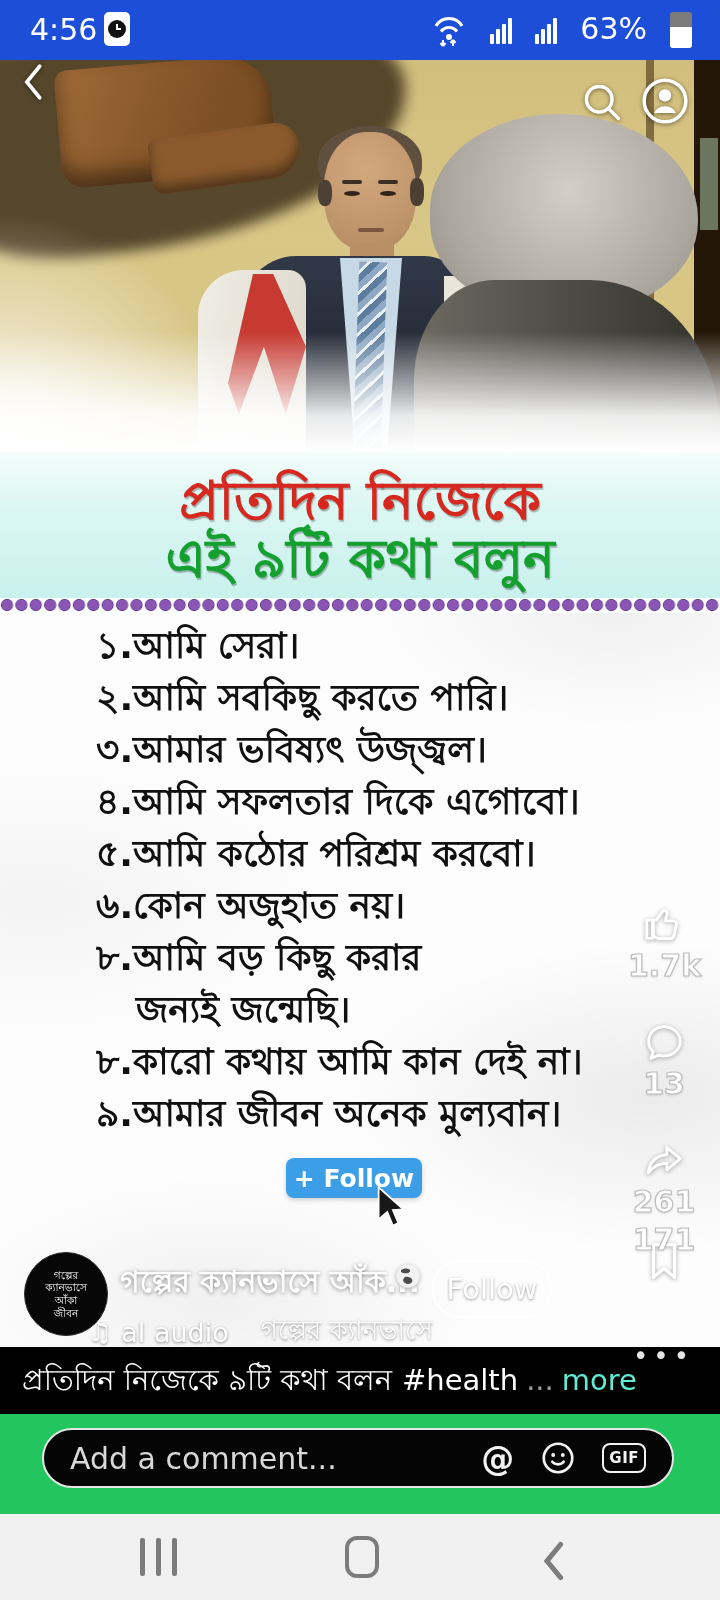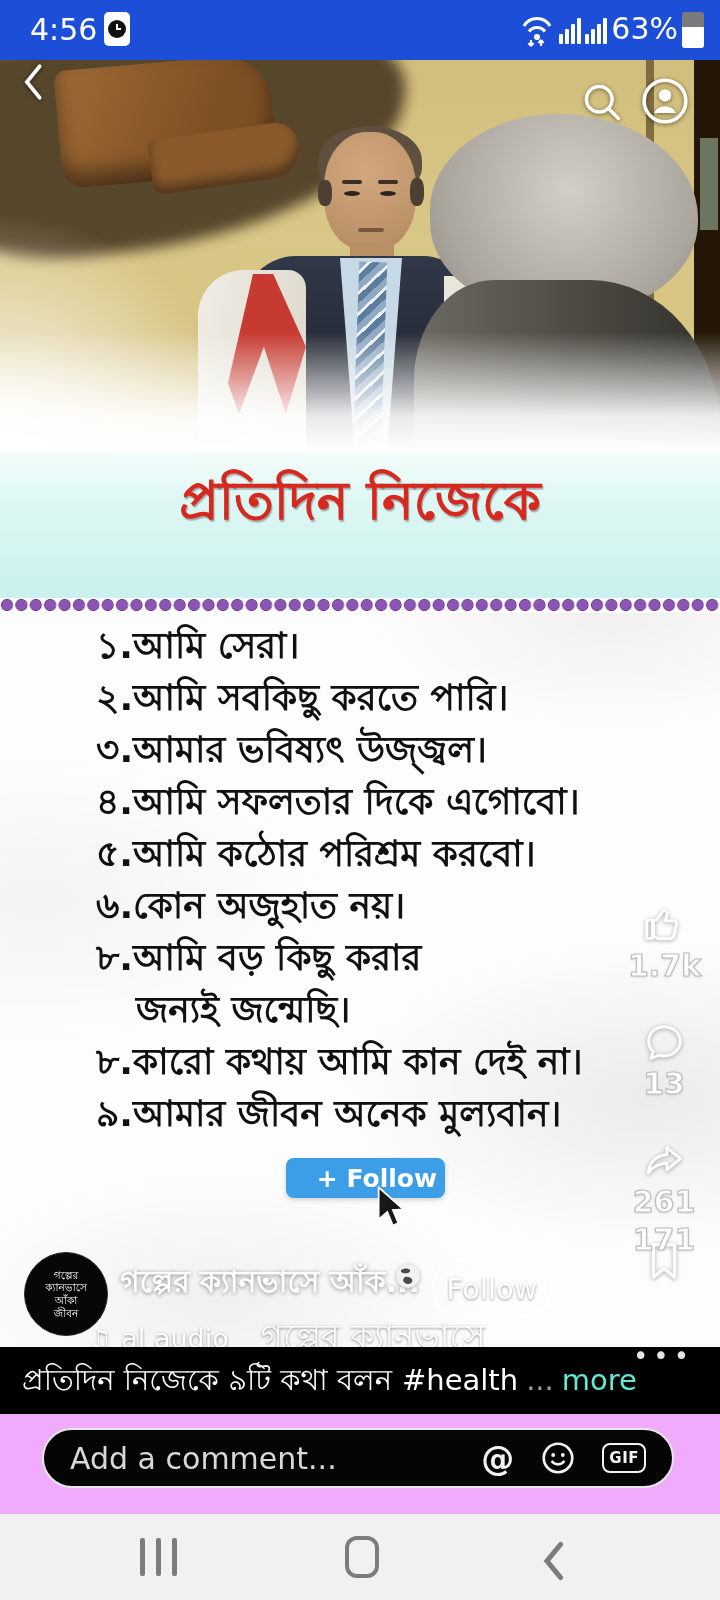--- a/index.html
+++ b/index.html
@@ -6,21 +6,21 @@
   .screen{position:relative;width:720px;height:1600px;overflow:hidden;background:#000;
           font-family:"DejaVu Sans",sans-serif;}
 
   
   .status-bar{position:absolute;top:0;left:0;width:720px;height:60px;background:#1d4ed8;color:#fff;}
   .sb-time{position:absolute;left:30px;top:12px;font-size:30px;font-weight:400;}
   .sb-rec{position:absolute;left:104px;top:12px;width:26px;height:34px;background:#fff;border-radius:5px;}
   .sb-rec .dot{position:absolute;left:4px;top:8px;width:18px;height:18px;background:#111;border-radius:50%;}
   .sb-rec .hand{position:absolute;left:12px;top:12px;width:2px;height:6px;background:#fff;}
   .sb-rec .hand2{position:absolute;left:12px;top:16px;width:5px;height:2px;background:#fff;}
-  .sb-right{position:absolute;right:16px;top:10px;display:flex;align-items:flex-end;gap:4px;height:38px;}
+  .sb-right{position:absolute;right:28px;top:10px;display:flex;align-items:flex-end;gap:23px;height:38px;}
   .sig{display:flex;align-items:flex-end;gap:2px;padding-bottom:4px;}
   .sig i{display:block;width:4px;background:#fff;border-radius:1px;}
   .sb-pct{font-size:30px;color:#fff;line-height:38px;}
   .sb-batt{width:22px;height:36px;border-radius:3px;overflow:hidden;background:#7b7b7b;position:relative;}
   .sb-batt .fill{position:absolute;bottom:0;left:0;width:100%;height:58%;background:#fff;}
 
   
   .video{position:absolute;top:60px;left:0;width:720px;height:392px;overflow:hidden;
          background:linear-gradient(180deg,#d2be7c,#d9c787 45%,#d4c17e);}
   .shadow-blob{position:absolute;left:-60px;top:-30px;width:470px;height:215px;background:#3b2c19;opacity:.82;
@@ -83,21 +83,21 @@
       text-shadow:1px 2px 1px rgba(50,50,50,.35);}
   .dots-row{position:absolute;top:598px;left:0;width:720px;height:15px;
       background-image:radial-gradient(circle at 7px 7px,#8a55b5 5px,#5f3a87 5.6px,transparent 6.4px);
       background-size:14.4px 15px;background-repeat:repeat-x;background-color:#fdfdfd;}
   .aff-list{position:absolute;top:620px;left:96px;width:560px;}
   .aff-item{height:52px;line-height:52px;font-size:36px;font-weight:600;color:#101010;white-space:nowrap;}
   .aff-item.indent{padding-left:40px;}
 
   .follow-blue{position:absolute;left:286px;top:1158px;width:136px;height:40px;background:#3d9ee8;
       border-radius:8px;color:#fff;font-size:25px;font-weight:700;display:flex;align-items:center;
-      justify-content:center;box-shadow:0 2px 5px rgba(0,0,0,.18);padding-left:23px;}
+      justify-content:center;box-shadow:0 2px 5px rgba(0,0,0,.18);}
   .cursor{position:absolute;left:374px;top:1186px;}
 
   
   .rail-ic{position:absolute;right:20px;width:72px;display:flex;justify-content:center;
       filter:drop-shadow(0 1px 2px rgba(0,0,0,.35));}
   .rail-ct{position:absolute;right:20px;width:72px;text-align:center;font-size:30px;font-weight:700;
       color:#fff;-webkit-text-stroke:1.2px #bdbdbd;text-shadow:0 1px 3px rgba(0,0,0,.18);}
 
   
   .avatar{position:absolute;left:24px;top:1252px;width:82px;height:82px;border-radius:50%;background:#070707;
@@ -106,32 +106,32 @@
   .channel-name{position:absolute;left:120px;top:1258px;font-size:30px;font-weight:700;color:#fff;
       text-shadow:0 1px 4px rgba(0,0,0,.45);}
   .globe{position:absolute;left:394px;top:1262px;filter:drop-shadow(0 1px 2px rgba(0,0,0,.3));}
   .follow-outline{position:absolute;left:432px;top:1260px;width:116px;height:54px;border:2px solid rgba(255,255,255,.85);
       border-radius:28px;background:rgba(255,255,255,.07);color:#fff;font-size:29px;display:flex;
       align-items:center;justify-content:center;text-shadow:0 1px 3px rgba(0,0,0,.4);}
   .audio-row{position:absolute;left:88px;top:1310px;display:flex;align-items:center;gap:10px;color:#fff;
       text-shadow:0 1px 3px rgba(0,0,0,.45);}
   .audio-note{font-size:26px;}
   .audio-label{font-size:27px;}
-  .audio-title{font-size:34px;margin-left:22px;}
+  .audio-title{font-size:26px;margin-left:22px;}
 
   
   .caption-bar{position:absolute;top:1347px;left:0;width:720px;height:67px;background:#000;}
   .caption{position:absolute;left:22px;top:10px;font-size:29px;color:#fff;white-space:nowrap;}
   .caption .hash{font-weight:400;margin-left:10px;}
   .caption .ell{color:#9c9c9c;margin-left:8px;}
   .caption .more{color:#5eead4;margin-left:8px;}
   .more-dots{position:absolute;right:26px;top:-6px;color:#e4e4e4;font-size:26px;letter-spacing:5px;}
 
   
-  .comment-section{position:absolute;top:1414px;left:0;width:720px;height:100px;background:#f0abfc;}
+  .comment-section{position:absolute;top:1414px;left:0;width:720px;height:100px;background:#22c55e;}
   .pill{position:absolute;left:42px;top:14px;width:632px;height:60px;border:2px solid #e6e6e6;border-radius:33px;
       background:#050505;display:flex;align-items:center;padding:0 26px;box-sizing:border-box;gap:26px;}
   .pill .ph{flex:1;color:#d8d8d8;font-size:30px;}
   .pill .at{color:#f2f2f2;font-size:33px;font-weight:600;}
   .gif-box{border:2.5px solid #f2f2f2;border-radius:8px;color:#f2f2f2;font-size:15px;font-weight:700;
       padding:4px 5px;letter-spacing:.5px;}
 
   
   .nav-bar{position:absolute;top:1514px;left:0;width:720px;height:86px;background:#f1f1f1;}
   .nav-recent{position:absolute;left:140px;top:24px;display:flex;gap:11px;}
@@ -221,20 +221,21 @@
   </svg>
   <svg class="vh-icon" style="left:640px;top:76px;" width="50" height="50" viewBox="0 0 24 24">
     <circle cx="12" cy="12" r="10" fill="none" stroke="#fff" stroke-width="1.7"></circle>
     <circle cx="12" cy="9.3" r="3" fill="#fff"></circle>
     <path d="M6.8 17.8 a5.3 4 0 0 1 10.4 0 z" fill="#fff"></path>
   </svg>
 
   <div class="paper"></div>
   <div class="title-box"></div>
   <div class="title-line" style="top:460px;color:#d6281e;">প্রতিদিন নিজেকে</div>
+  <div class="title-line" style="top:518px;color:#13a02e;">এই ৯টি কথা বলুন</div>
   <div class="dots-row"></div>
 
   <div class="aff-list">
     <div class="aff-item">১.আমি সেরা।</div>
     <div class="aff-item">২.আমি সবকিছু করতে পারি।</div>
     <div class="aff-item">৩.আমার ভবিষ্যৎ উজ্জ্বল।</div>
     <div class="aff-item">৪.আমি সফলতার দিকে এগোবো।</div>
     <div class="aff-item">৫.আমি কঠোর পরিশ্রম করবো।</div>
     <div class="aff-item">৬.কোন অজুহাত নয়।</div>
     <div class="aff-item">৮.আমি বড় কিছু করার</div>

